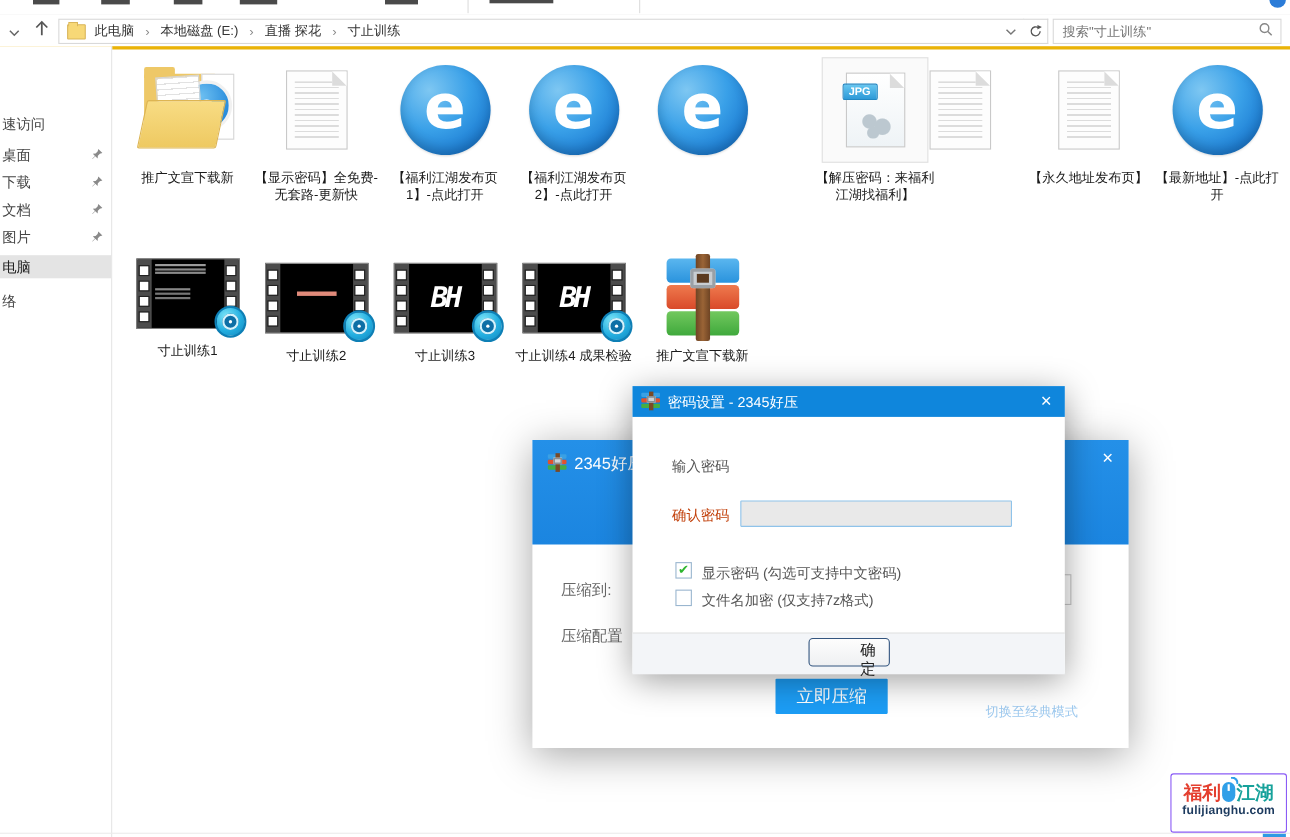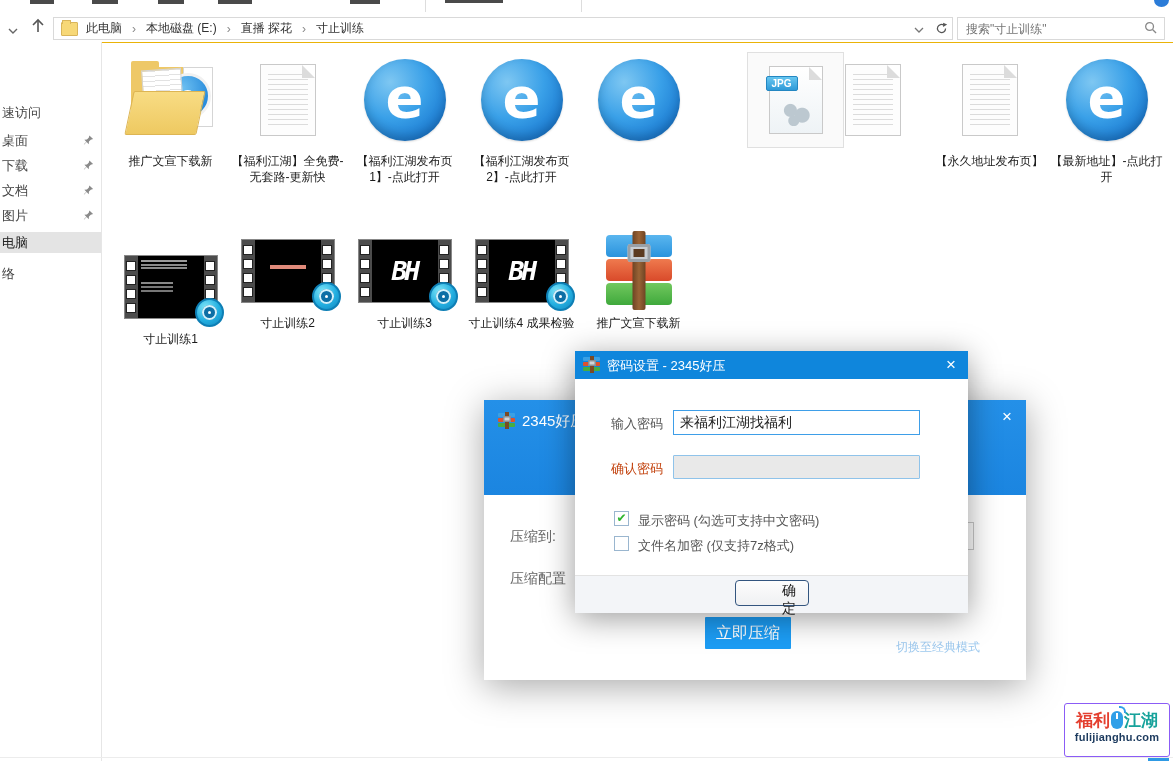--- a/index.html
+++ b/index.html
@@ -5,21 +5,21 @@
   html,body{margin:0;padding:0;background:#fff;font-family:"Liberation Sans","DejaVu Sans",sans-serif;}
   #screen{position:relative;width:1173px;height:761px;background:#fff;overflow:hidden;}
 
   
   .ribbon{position:absolute;left:0;top:0;width:1173px;height:13px;background:#fff;border-bottom:1px solid #e4e4e4;}
   .rib-frag{position:absolute;top:0;height:4px;background:#4a4a4a;}
   .rib-box{position:absolute;top:0;height:12px;border-left:1px solid #ddd;border-right:1px solid #ddd;}
   .help-dot{position:absolute;top:-7px;left:1154px;width:15px;height:14px;border-radius:50%;background:#2b7cd8;}
 
   
-  .navbar{position:absolute;left:0;top:13px;width:1173px;height:29px;background:#fff;border-bottom:1px solid #eab308;}
+  .navbar{position:absolute;left:0;top:13px;width:1173px;height:29px;background:#fff;border-bottom:3px solid #eab308;}
   .nav-ico{position:absolute;color:#555;}
   .addrbox{position:absolute;left:53px;top:4px;width:878px;height:23px;border:1px solid #d9d9d9;display:flex;align-items:center;background:#fff;box-sizing:border-box;}
   .addr-folder{width:15px;height:12px;background:#f7d877;border:1px solid #d9b55a;border-radius:1px;margin:0 6px 0 7px;position:relative;}
   .addr-folder::before{content:"";position:absolute;left:0;top:-3px;width:7px;height:3px;background:#f7d877;border:1px solid #d9b55a;border-bottom:none;border-radius:1px 1px 0 0;}
   .crumb{font-size:12px;color:#333;padding:0 2px;white-space:nowrap;cursor:default;}
   .crumb-sep{font-size:12px;color:#8a8a8a;padding:0 8px;}
   .addr-spacer{flex:1;}
   .refreshbox{position:absolute;left:930px;top:4px;width:23px;height:23px;border:1px solid #d9d9d9;border-left:none;box-sizing:border-box;display:flex;align-items:center;justify-content:center;background:#fff;}
   .searchbox{position:absolute;left:957px;top:4px;width:208px;height:23px;border:1px solid #d9d9d9;box-sizing:border-box;display:flex;align-items:center;background:#fff;}
   .searchbox input{border:none;outline:none;flex:1;font-size:12px;color:#555;padding:0 4px 0 8px;font-family:inherit;background:transparent;}
@@ -89,21 +89,21 @@
   .dlgb-header .dlg-close{right:8px;}
   .mini-zip{position:absolute;width:17px;height:15px;}
   .mini-zip i{position:absolute;left:0;right:0;height:4px;border-radius:1px;}
   .mini-zip i:nth-child(1){top:0;background:#3aa0e4;}
   .mini-zip i:nth-child(2){top:5px;background:#e0512e;}
   .mini-zip i:nth-child(3){top:10px;background:#46ad42;}
   .mini-zip b{position:absolute;left:50%;transform:translateX(-50%);top:-1px;bottom:-1px;width:4px;background:#7a4a26;}
   .mini-zip u{position:absolute;left:50%;transform:translateX(-50%);top:3px;width:8px;height:6px;background:#cfd4d9;box-shadow:inset 0 0 0 1.5px #8b8f94;text-decoration:none;}
   .dlgb-lab{position:absolute;left:26px;font-size:14px;color:#666;}
   .dest-input{position:absolute;left:112px;top:122px;width:378px;height:28px;border:1px solid #c9c9c9;background:#fff;box-sizing:border-box;}
-  .btn-compress{position:absolute;left:221px;top:217px;width:86px;height:32px;background:#1c9df5;border:none;color:#fff;font-size:16px;font-family:inherit;cursor:pointer;border-radius:1px;}
+  .btn-compress{position:absolute;left:221px;top:217px;width:102px;height:32px;background:#1c9df5;border:none;color:#fff;font-size:16px;font-family:inherit;cursor:pointer;border-radius:1px;}
   .classic-link{position:absolute;left:412px;top:239px;font-size:12px;color:#9dc9ef;cursor:pointer;text-decoration:none;text-align:right;}
 
   .dlg-front{position:absolute;left:575px;top:351px;width:393px;height:261px;background:#fff;box-shadow:0 6px 30px rgba(0,0,0,.4);z-index:20;}
   .dlgf-title{position:absolute;left:0;top:0;right:0;height:28px;background:#0f86dc;}
   .dlgf-title .mini-zip{left:8px;top:6px;}
   .dlgf-title-text{position:absolute;left:32px;top:6px;color:#fff;font-size:13px;}
   .dlgf-title .dlg-close{right:6px;top:4px;}
   .frow-lab{position:absolute;left:36px;font-size:13px;color:#555;}
   .frow-lab.dis{color:#c2410c;}
   .pw-input{position:absolute;left:98px;top:59px;width:247px;height:25px;border:1px solid #3e9ee8;box-sizing:border-box;font-size:14px;color:#222;padding:0 6px;font-family:inherit;outline:none;}
@@ -238,21 +238,21 @@
         </div>
         <div class="flabel">推广文宣下载新</div>
       </div>
       <div class="fitem" style="left: 229px; top: 52px;">
         <div class="icon-area">
           <div class="ic-doc">
             <div class="lines"></div>
             <div class="fold"></div>
           </div>
         </div>
-        <div class="flabel">【福利江湖】全免费-无套路-更新快</div>
+        <div class="flabel">【显示密码】全免费-无套路-更新快</div>
       </div>
       <div class="fitem" style="left: 346px; top: 52px;">
         <div class="icon-area">
           <div class="ic-e">
             <span>e</span>
           </div>
         </div>
         <div class="flabel">【福利江湖发布页1】-点此打开</div>
       </div>
       <div class="fitem" style="left: 463px; top: 52px;">
@@ -271,20 +271,21 @@
         </div>
       </div>
       <div class="fitem" style="left: 737px; top: 52px;">
         <div class="icon-area hovered">
           <div class="ic-jpg">
             <div class="fold"></div>
             <div class="jpgtag">JPG</div>
             <div class="puzzle"></div>
           </div>
         </div>
+        <div class="flabel">【解压密码：来福利江湖找福利】</div>
       </div>
       <div class="fitem" style="left: 814px; top: 52px;">
         <div class="icon-area">
           <div class="ic-doc">
             <div class="lines"></div>
             <div class="fold"></div>
           </div>
         </div>
       </div>
       <div class="fitem" style="left: 931px; top: 52px;">
@@ -299,21 +300,21 @@
       <div class="fitem" style="left: 1048px; top: 52px;">
         <div class="icon-area">
           <div class="ic-e">
             <span>e</span>
           </div>
         </div>
         <div class="flabel">【最新地址】-点此打开</div>
       </div>
     </div>
   <div id="row2">
-      <div class="fitem" style="left: 112px; top: 248px;">
+      <div class="fitem" style="left: 112px; top: 228px;">
         <div class="icon-area r2">
           <div class="ic-film">
             <div class="sprk l">
               <i></i>
               <i></i>
               <i></i>
               <i></i>
             </div>
             <div class="vscreen">
               <div class="cap-lines"></div>
@@ -438,21 +439,20 @@
           <i></i>
           <i></i>
           <i></i>
           <b></b>
           <u></u>
         </span>
       <span class="dlgf-title-text">密码设置 - 2345好压</span>
       <span class="dlg-close">×</span>
     </div>
     <span class="frow-lab" style="top:64px;">输入密码</span>
-    <input class="pw-input" value="来福利江湖找福利" style="">
     <span class="frow-lab dis" style="top:109px;">确认密码</span>
     <div class="pw-confirm"></div>
     <span class="cbox" style="top:160px;">✔</span>
     <span class="cbox-lab" style="top:161px;">显示密码 (勾选可支持中文密码)</span>
     <span class="cbox" style="top:185px;"></span>
     <span class="cbox-lab" style="top:186px;">文件名加密  (仅支持7z格式)</span>
     <div class="dlgf-footer"></div>
     <button class="btn-ok">确定</button>
   </div>
 

